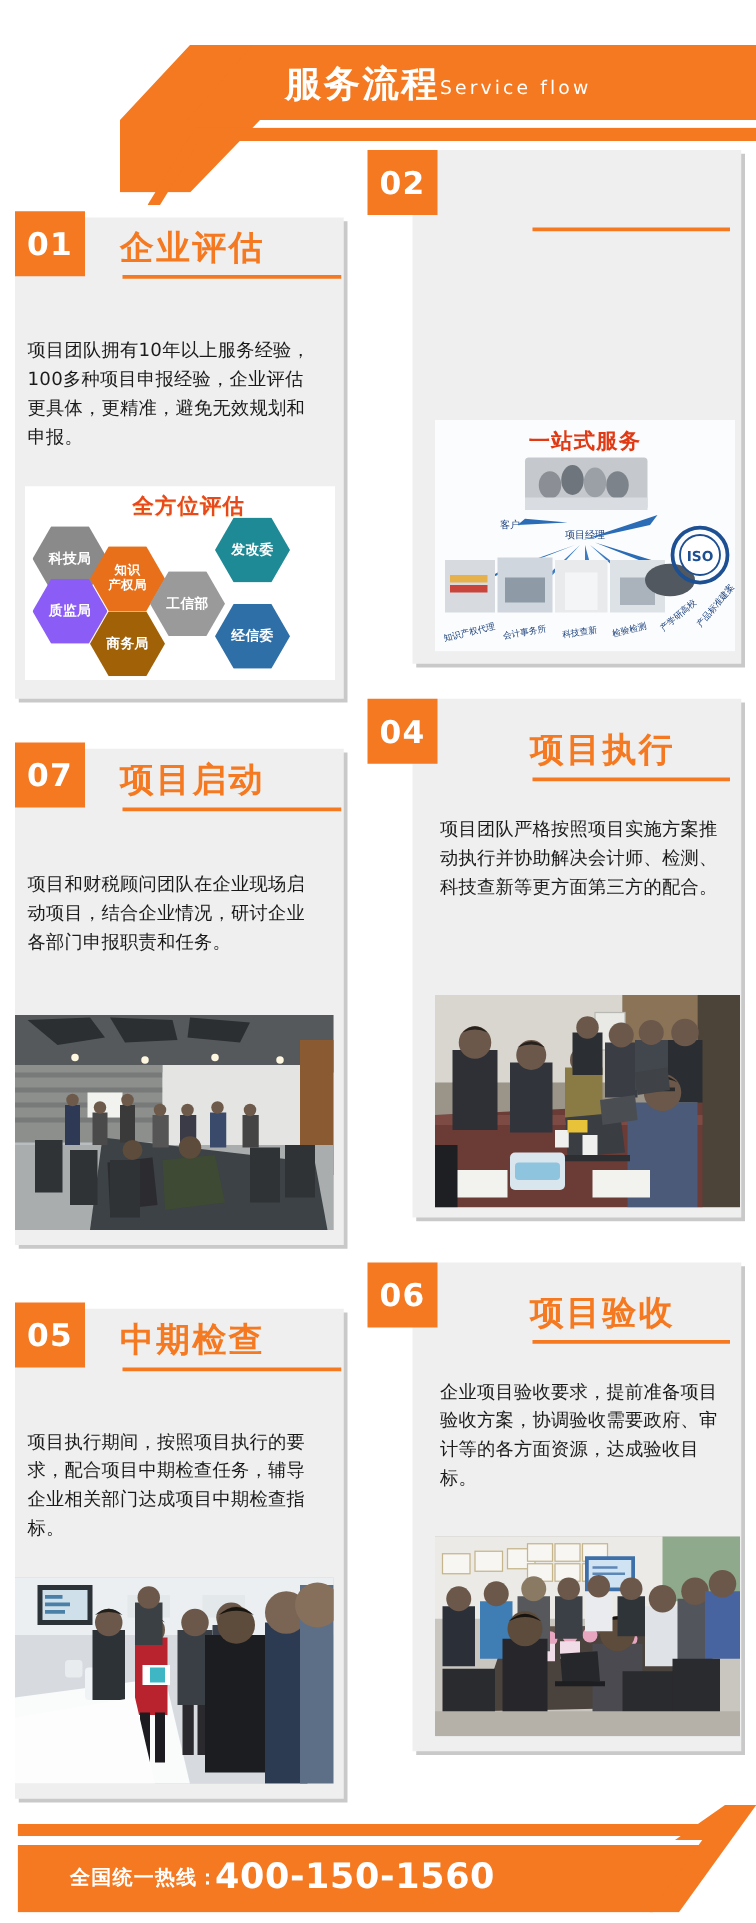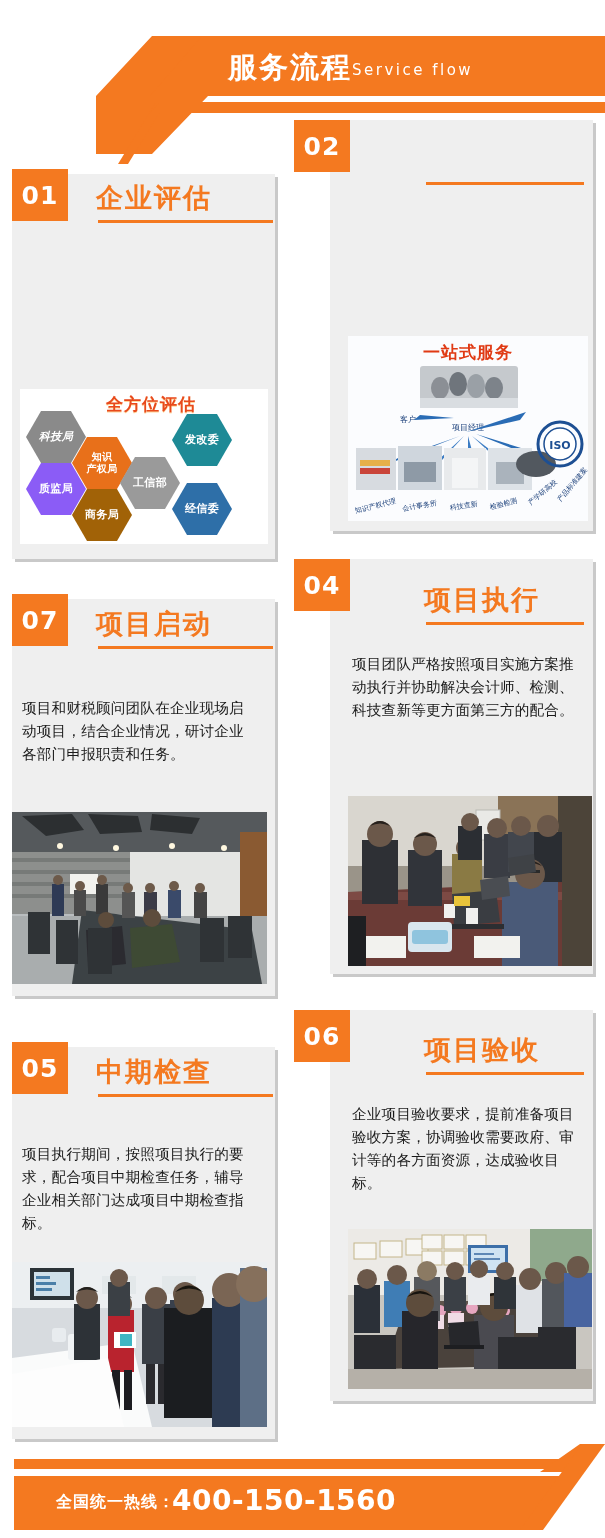--- a/index.html
+++ b/index.html
@@ -170,24 +170,25 @@
     <div class="hdr-wing2"></div>
     <div class="hdr-stripe"></div>
     <div class="hdr-title-zh">服务流程</div>
     <div class="hdr-title-en">Service flow</div>
   </div>
 
   <div class="card" id="card1"></div>
   <div class="badge" id="badge1">01</div>
   <div class="card-title" id="title1">企业评估</div>
   <div class="title-rule" id="rule1"></div>
+  <div class="card-body" id="body1">项目团队拥有10年以上服务经验，100多种项目申报经验，企业评估更具体，更精准，避免无效规划和申报。</div>
 
   <div id="hexwrap">
     <div class="hex-title">全方位评估</div>
-    <div class="hex" style="left:6px;  top:22px; background:#8a8a8a;font-style:italic;">科技局</div>
+    <div class="hex" style="left:6px;  top:32px; background:#8a8a8a;">科技局</div>
     <div class="hex" style="left:52px; top:48px; background:#E8701A; font-size:10px;">知识<br>产权局</div>
     <div class="hex" style="left:152px;top:25px; background:#1E8A96;">发改委</div>
     <div class="hex" style="left:6px;  top:74px; background:#8b5cf6;text-align:center;">质监局</div>
     <div class="hex" style="left:100px;top:68px; background:#9a9a9a;">工信部</div>
     <div class="hex" style="left:52px; top:100px;background:#a16207;">商务局</div>
     <div class="hex" style="left:152px;top:94px; background:#2E6FA8;">经信委</div>
   </div>
 
   <div class="card" id="card2"></div>
   <div class="badge" id="badge2">02</div>

